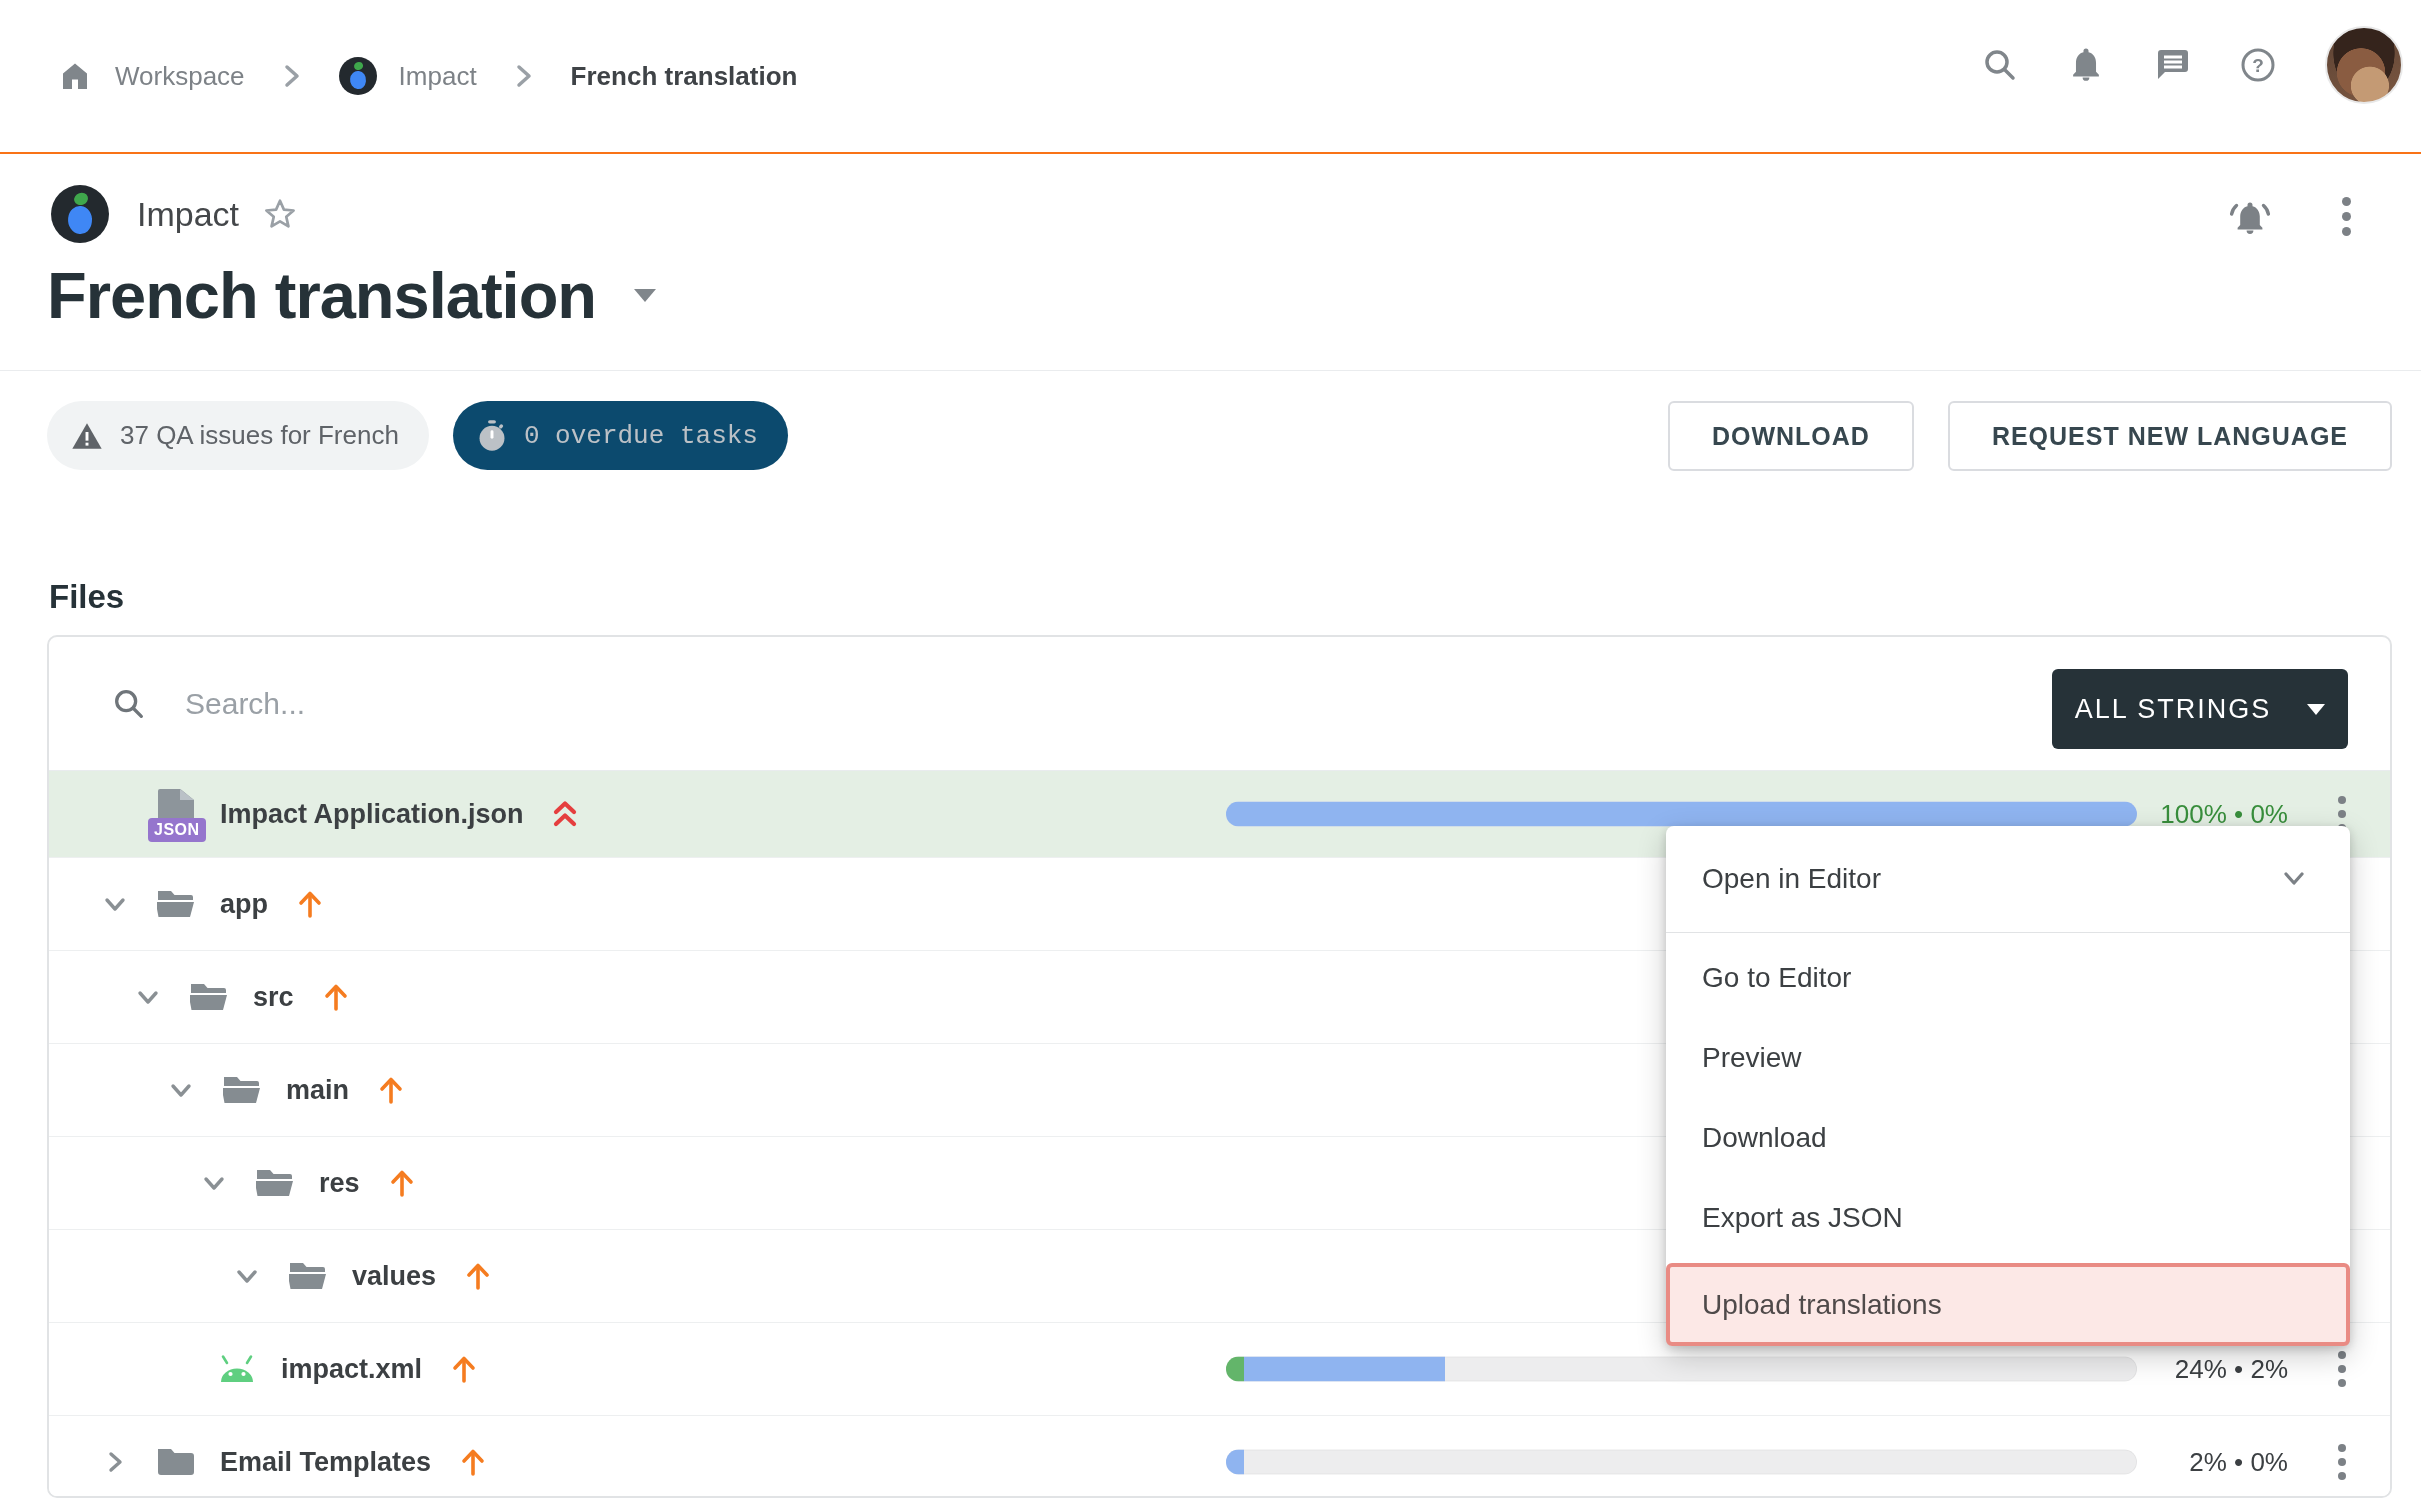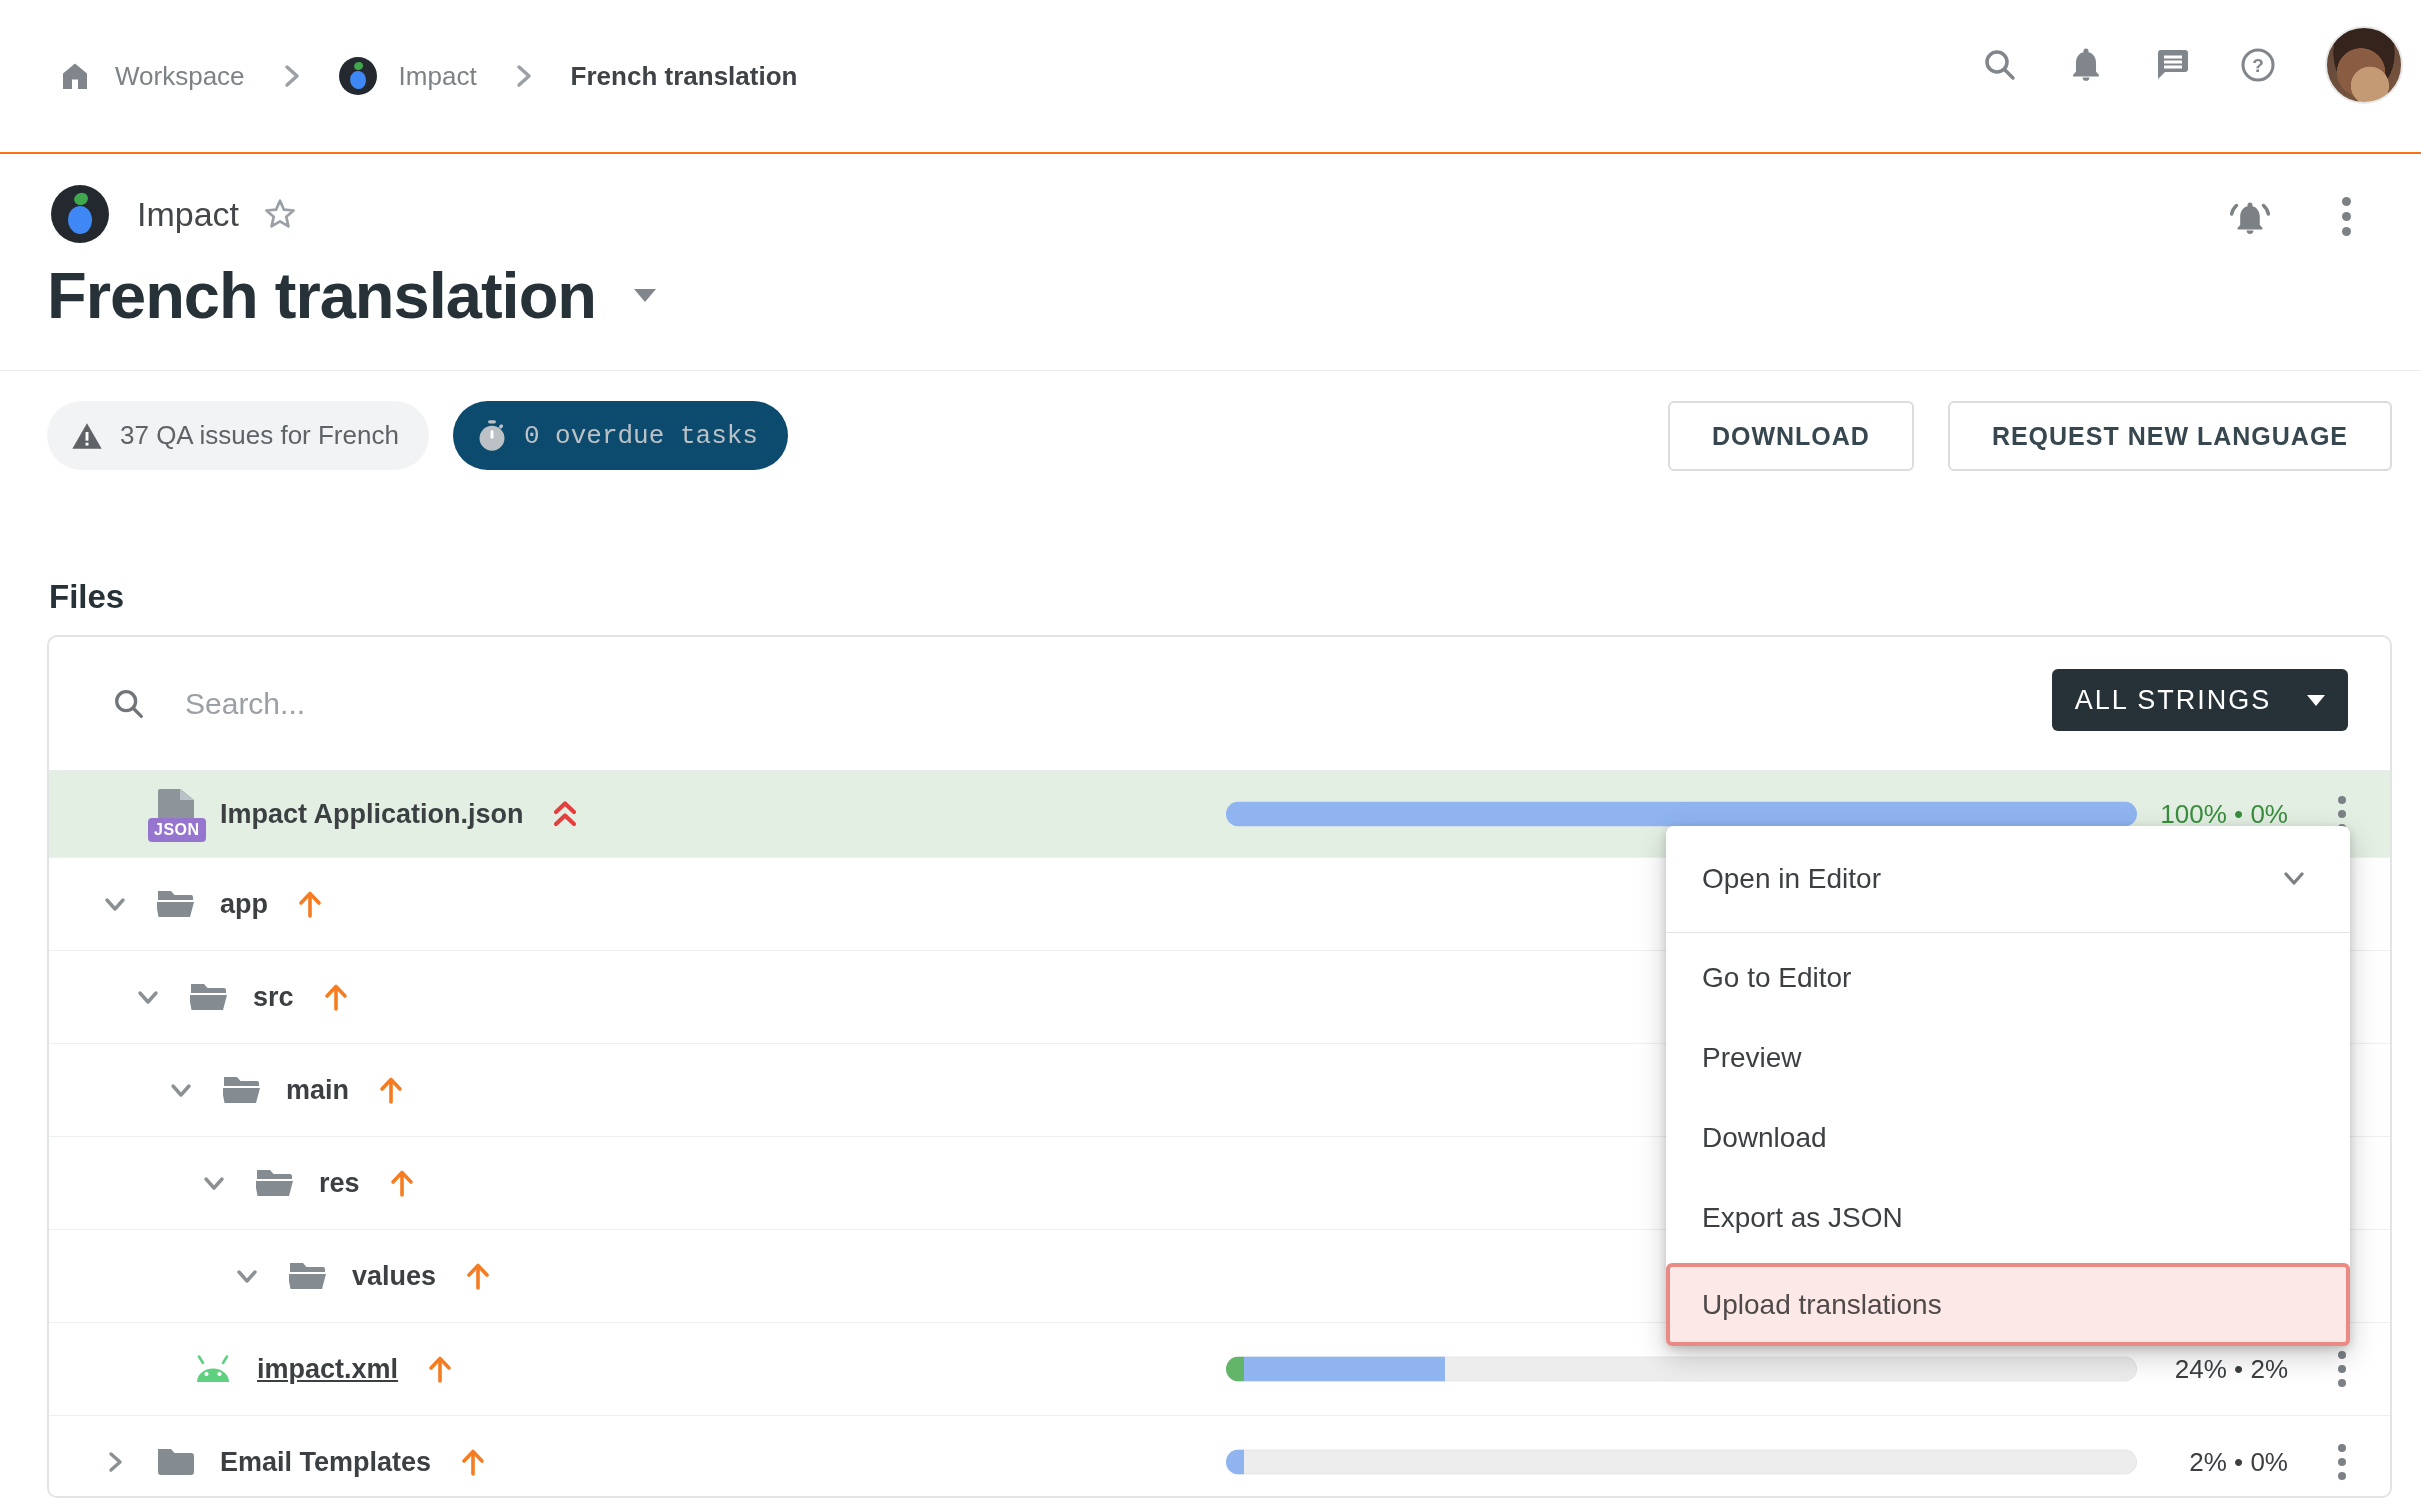--- a/index.html
+++ b/index.html
@@ -78,21 +78,21 @@
     border: 2px solid #e1e3e5; border-radius: 10px; background: #fff; overflow: hidden;
   }
   .search-row { position: relative; height: 134px; border-bottom: 1px solid #e9ecee; display: flex; align-items: center; }
   .search-icon { margin-left: 62px; }
   .search-input {
     border: none; outline: none; margin-left: 38px; width: 1100px;
     font-size: 30px; color: #3c4043; font-family: inherit; background: transparent;
   }
   .search-input::placeholder { color: #9aa0a6; }
   .filter-btn {
-    position: absolute; right: 42px; top: 32px; width: 296px; height: 62px;
+    position: absolute; right: 42px; top: 32px; width: 296px; height: 80px;
     background: #263238; border: none; border-radius: 6px; cursor: pointer;
     display: flex; align-items: center; justify-content: center; gap: 36px;
     color: #fff; font-size: 27px; font-weight: 500; letter-spacing: 2px; font-family: inherit;
   }
   .filter-caret { width: 0; height: 0; border-left: 9px solid transparent; border-right: 9px solid transparent; border-top: 11px solid #fff; }
 
   
   .file-row { position: relative; height: 93px; border-bottom: 1px solid #edeff0; background: #fff; }
   .file-row.first { height: 87px; }
   .file-row.selected { background: #e4efe4; }
@@ -419,21 +419,21 @@
       <span class="row-name">values</span>
       <svg class="up-arrow" width="32" height="34" viewBox="0 0 32 34">
             <line x1="16" y1="29" x2="16" y2="8" stroke="#f57c20" stroke-width="3.6" stroke-linecap="round"></line>
             <polyline points="7,16 16,6.5 25,16" fill="none" stroke="#f57c20" stroke-width="3.6" stroke-linecap="round" stroke-linejoin="round"></polyline>
           </svg>
 
     </div>
 
   </div>
       <div class="file-row">
-    <div class="row-left" style="padding-left: 88px; text-decoration: underline;">
+    <div class="row-left" style="padding-left: 112px;">
       <span class="chev-slot">
         
         
       </span>
       <span class="row-icon">
 
         <svg class="ic-android" width="44" height="30" viewBox="0 0 44 30">
               <path d="M6 28a16 13.5 0 0 1 32 0z" fill="#5fcf80"></path>
               <line x1="12" y1="9" x2="8" y2="2.5" stroke="#5fcf80" stroke-width="2.6" stroke-linecap="round"></line>
               <line x1="32" y1="9" x2="36" y2="2.5" stroke="#5fcf80" stroke-width="2.6" stroke-linecap="round"></line>

